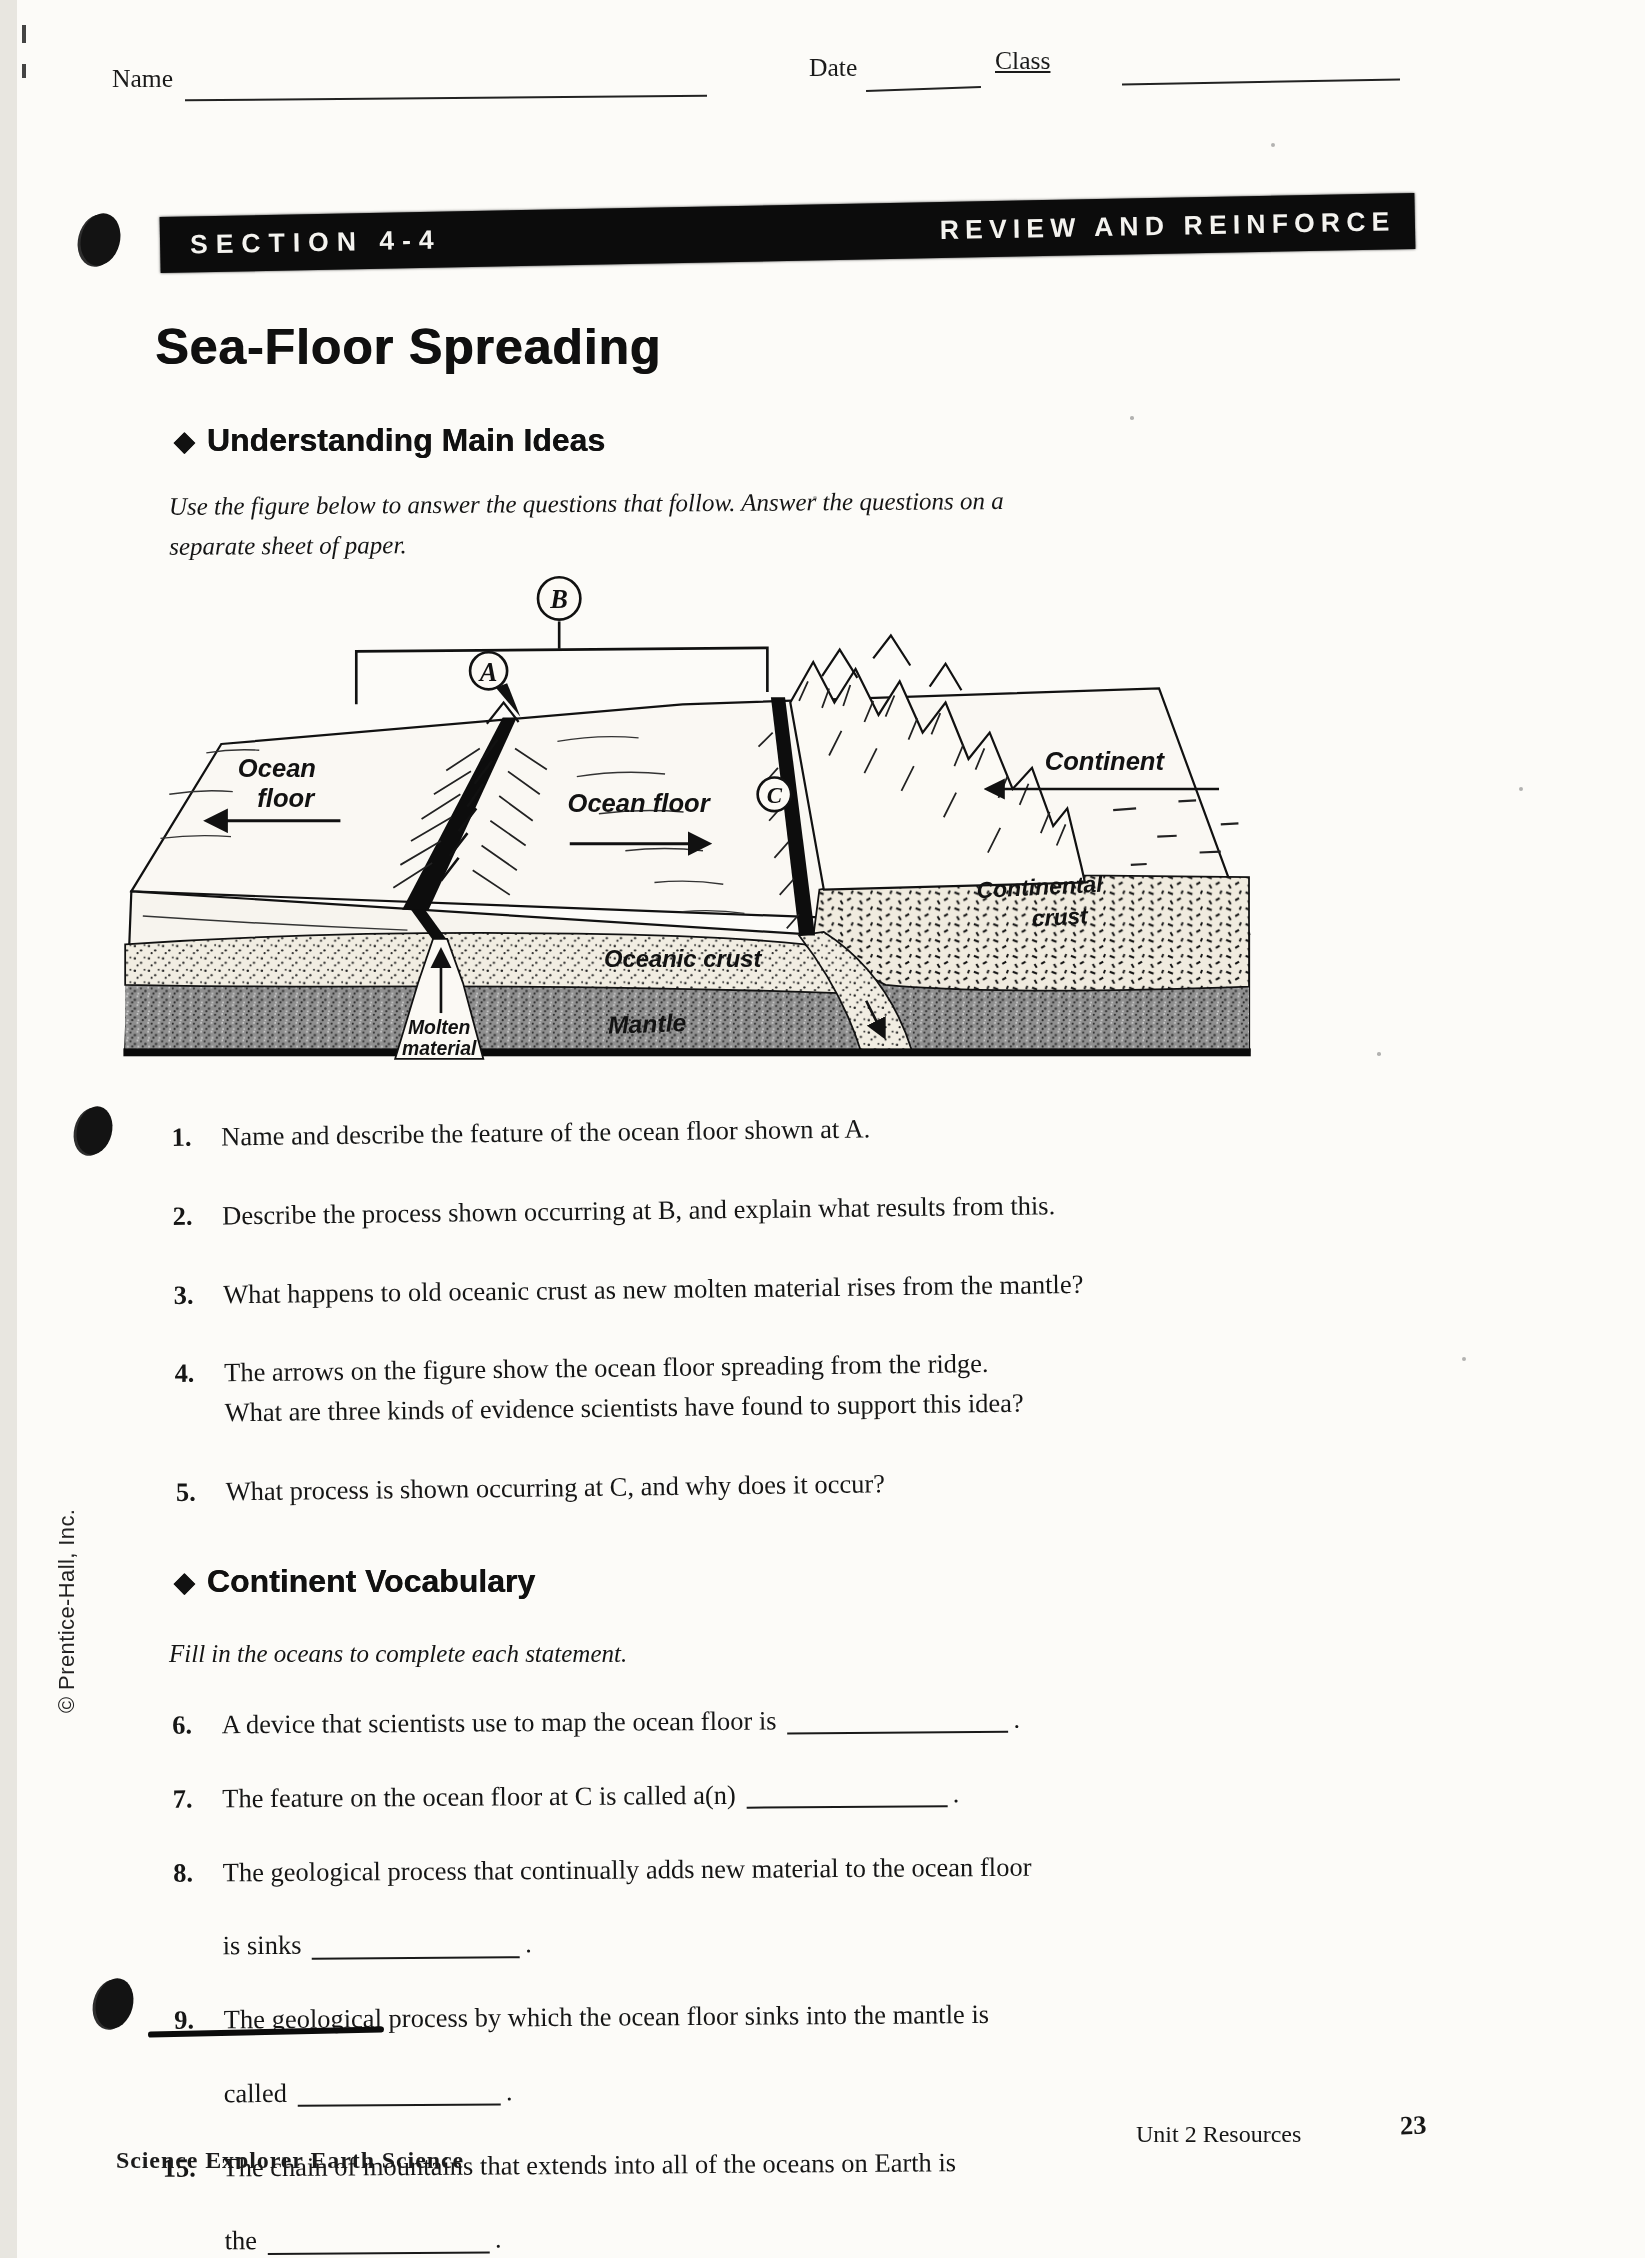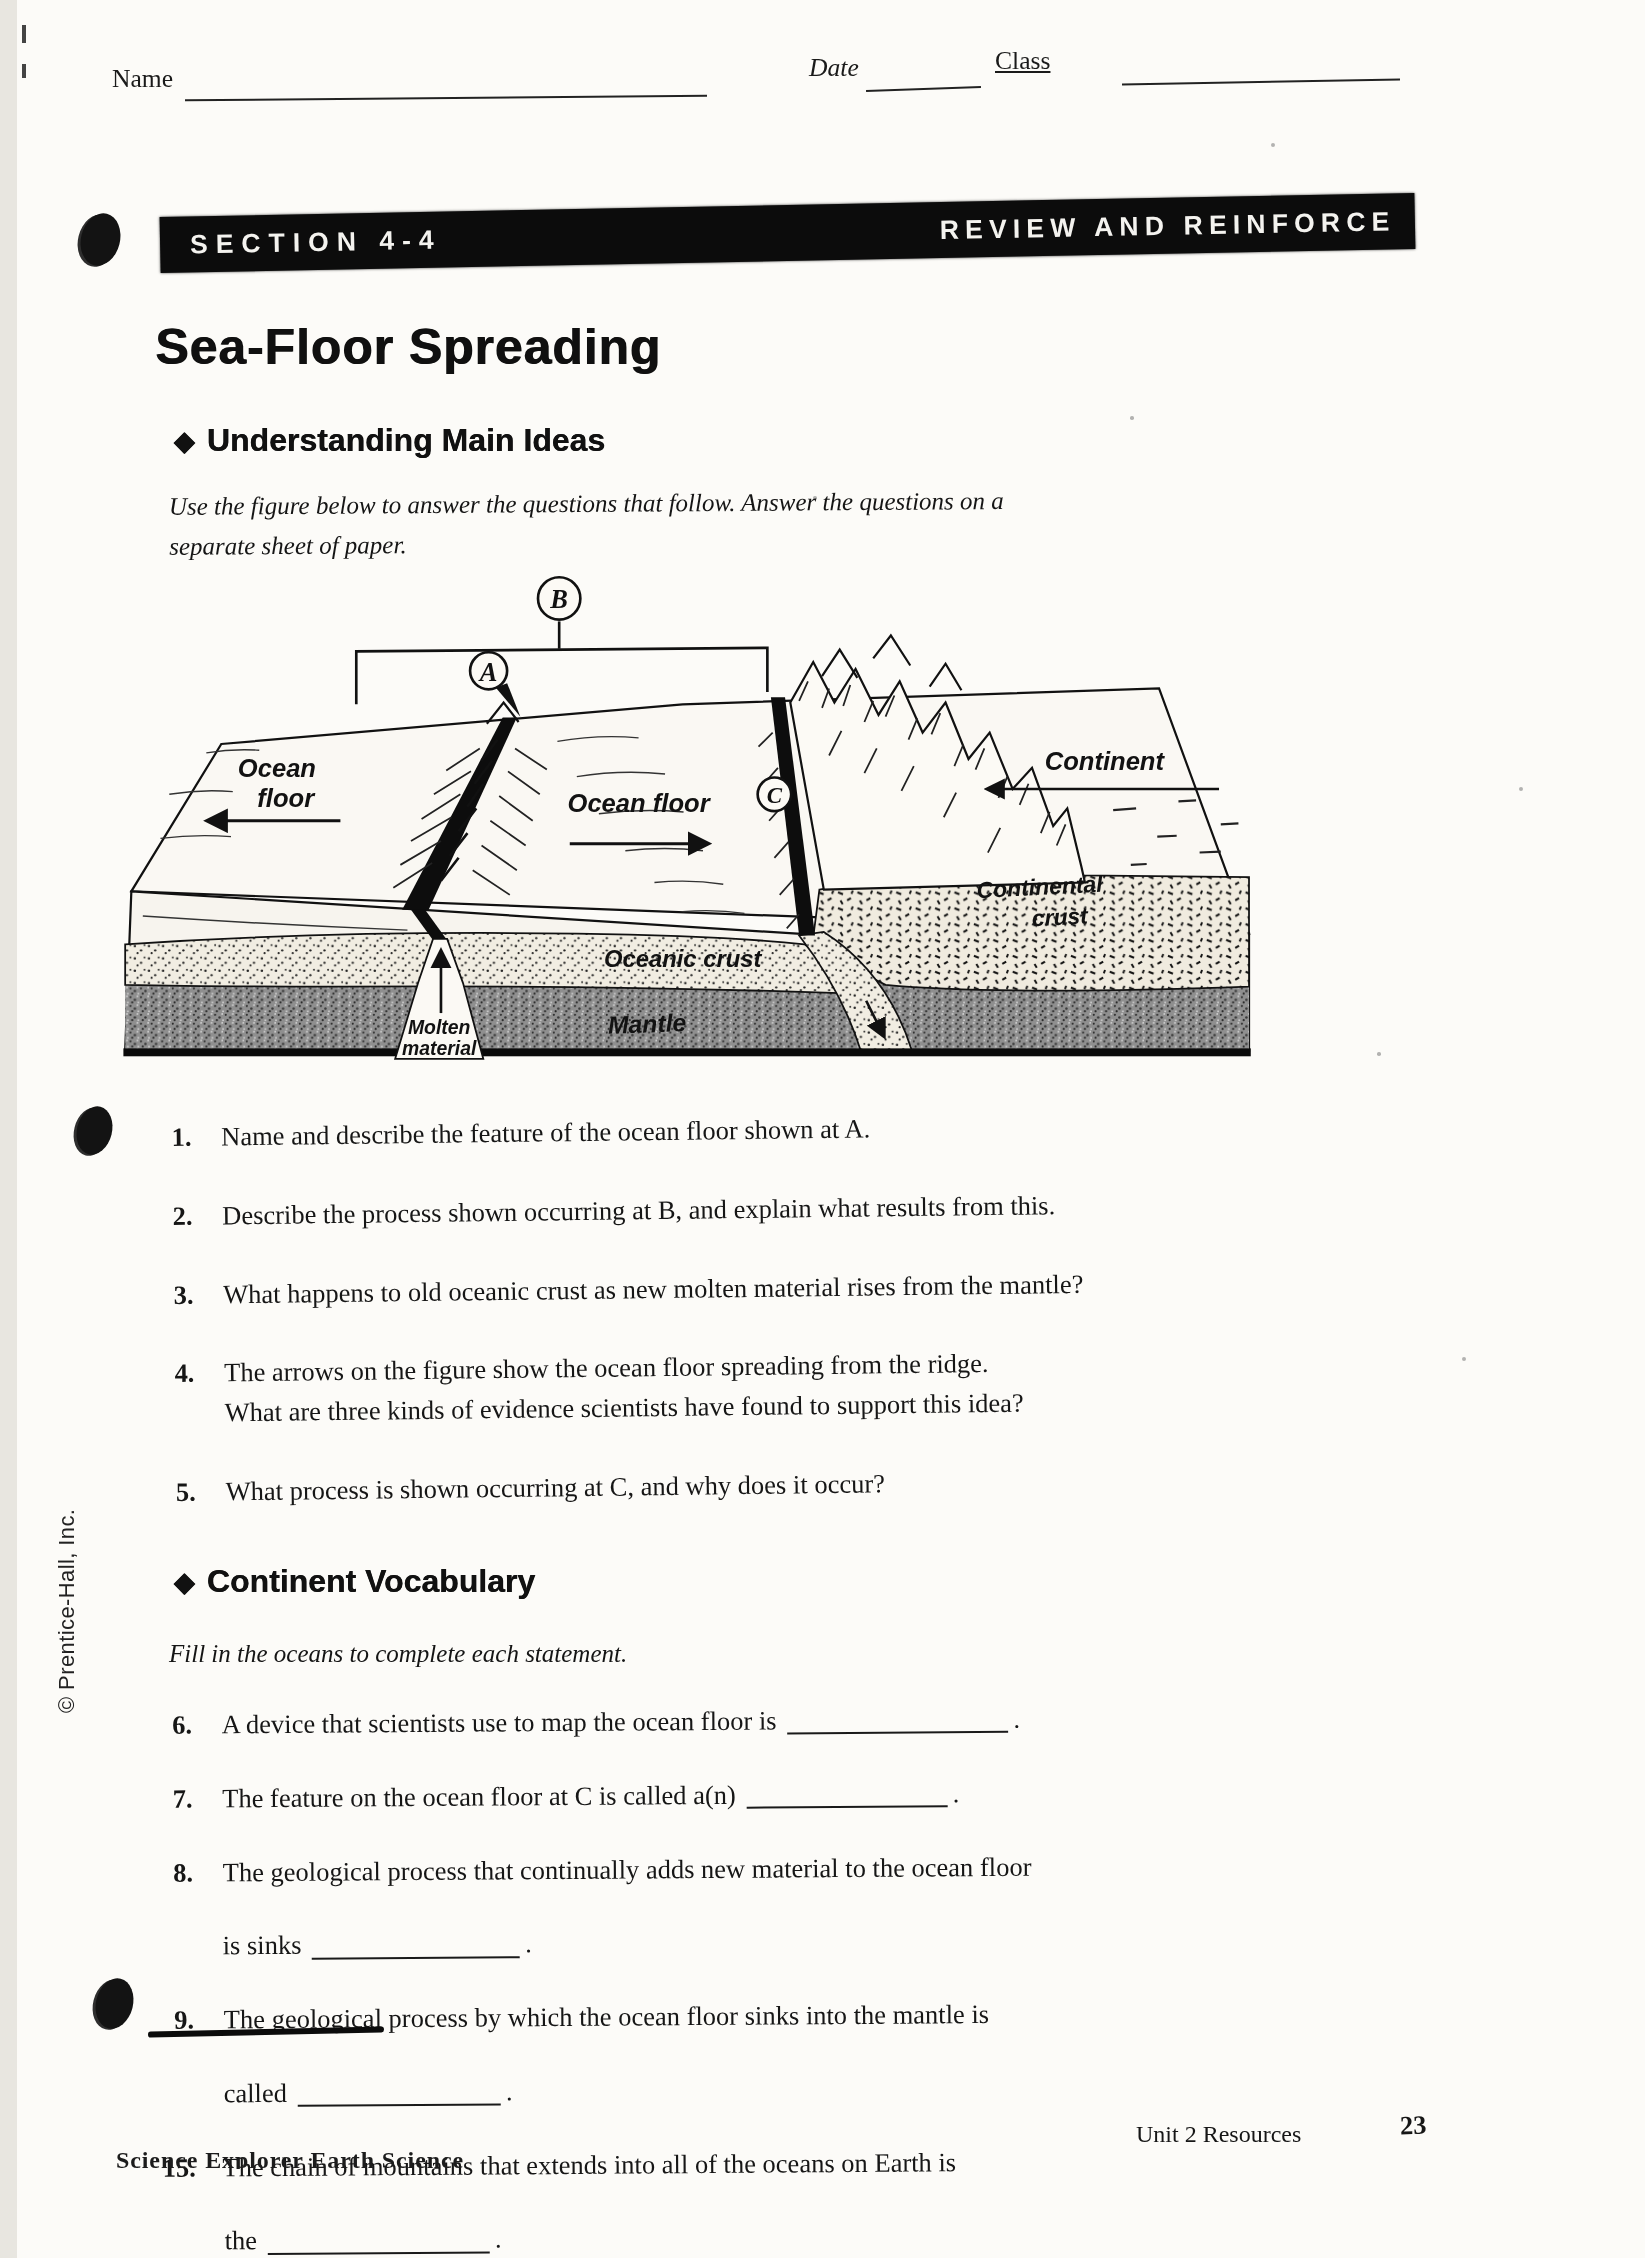--- a/index.html
+++ b/index.html
@@ -54,21 +54,21 @@
   <div class="abs edgebar" style="left:5.3px;top:64px;height:14px;"></div>
   <div class="abs speck" style="left:1254px;top:143px;width:4.4px;height:4.4px;"></div>
   <div class="abs speck" style="left:1113px;top:416px;width:3.5px;height:3.5px;"></div>
   <div class="abs speck" style="left:1502px;top:787px;width:4.4px;height:4.4px;"></div>
   <div class="abs speck" style="left:1360px;top:1052px;width:3.5px;height:3.5px;"></div>
   <div class="abs speck" style="left:796px;top:496px;width:3.5px;height:3.5px;"></div>
   <div class="abs speck" style="left:1445px;top:1357px;width:4.4px;height:4.4px;"></div>
 
   <div class="abs hlabel" style="left:95px;top:64px;">Name</div>
   <div class="abs wline" style="left:168px;top:97px;width:522px;transform:rotate(-0.5deg);"></div>
-  <div class="abs hlabel" style="left:792px;top:53px;font-style:italic;">Date</div>
+  <div class="abs hlabel" style="left:792px;top:53px;">Date</div>
   <div class="abs wline" style="left:849px;top:88px;width:115px;transform:rotate(-2deg);"></div>
   <div class="abs hlabel" style="left:978px;top:46px;text-decoration:underline;">Class</div>
   <div class="abs wline" style="left:1105px;top:81px;width:278px;transform:rotate(-1deg);"></div>
 
   <div class="abs blob" style="left:64px;top:213px;width:39px;height:53px;"></div>
   <div class="abs blob" style="left:60px;top:1106px;width:35px;height:49px;"></div>
   <div class="abs blob" style="left:79px;top:1978px;width:37px;height:51px;"></div>
 
   <div class="abs banner sans">
     <span class="sec">SECTION 4-4</span>

